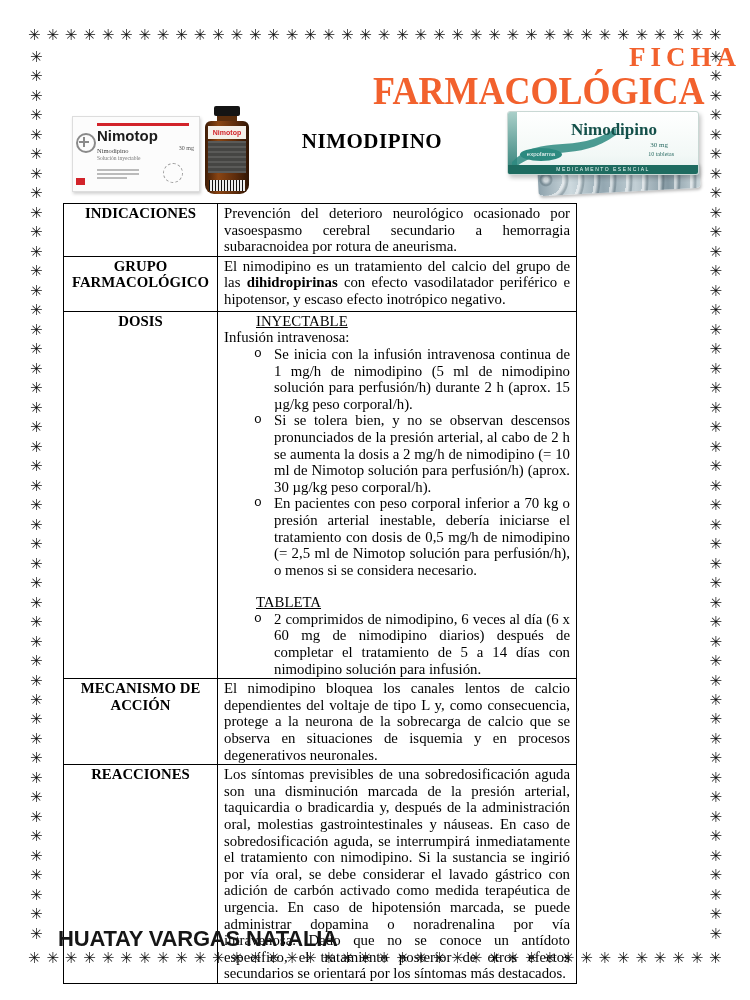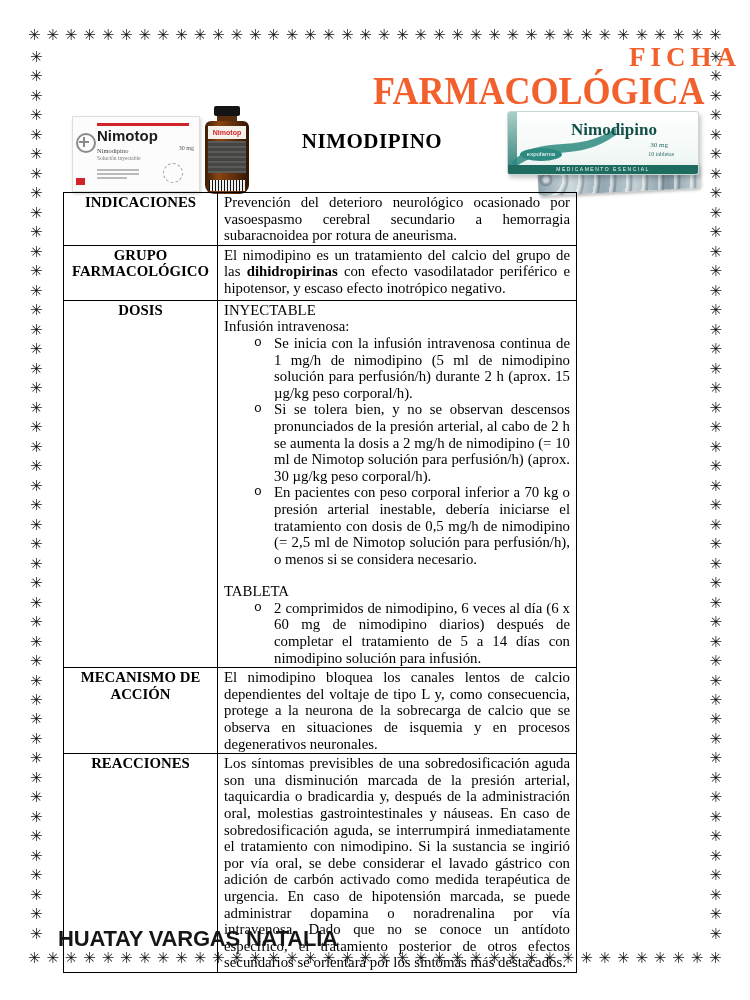--- a/index.html
+++ b/index.html
@@ -75,34 +75,34 @@
   .tbox svg{position:absolute;left:4px;top:14px;}
   .blister{position:absolute;left:33px;top:60px;width:162px;height:26px;border-radius:4px;
         transform:rotate(-3deg);box-shadow:1px 2px 3px rgba(0,0,0,.25);
         background:linear-gradient(90deg,#8fa3ad,#cdd9de 20%,#93a7b1 40%,#c2cfd5 60%,#8599a3 80%,#cbd7dc);
         background-blend-mode:normal;}
   .blister::after{content:"";position:absolute;inset:0;border-radius:4px;
         background:repeating-radial-gradient(circle at 8px 10px,rgba(255,255,255,.55) 0 2px,
         rgba(40,60,70,.25) 5px 6px,transparent 7px 16px);}
 
   
-  table.ficha{position:absolute;left:63px;top:192px;width:514px;border-collapse:collapse;
+  table.ficha{position:absolute;left:63px;top:203px;width:514px;border-collapse:collapse;
         table-layout:fixed;font-size:14.8px;line-height:16.6px;}
   table.ficha td{border:1.6px solid #000;vertical-align:top;padding:1px 6px 1px 6px;}
   td.label{width:141px;text-align:center;vertical-align:middle;font-weight:bold;padding:1px 2px;}
   td.content{text-align:justify;}
   .h1{height:35px;} .h2{height:52px;} .h3{height:32px;} .h4{height:296px;}
   .h5{height:70px;} .h6{height:32px;} .h7{height:164px;}
   .check-item{display:flex;text-align:left;}
   .check-item .ck{flex:none;margin-left:30px;width:24px;}
   .bullet{display:flex;}
   .bullet .m{flex:none;margin-left:30px;width:20px;font-family:"Liberation Mono",monospace;
              font-size:13px;}
   .bullet .t{flex:1;text-align:justify;}
-  .uheading{}
+  .uheading{text-decoration:underline;margin-left:32px;}
   .bheading{font-weight:normal;}
   .spacer{height:16px;}
 
   
   .footer{position:absolute;left:58px;top:926px;font-family:Liberation Sans, sans-serif;
           font-weight:bold;font-size:22px;letter-spacing:-0.2px;color:#161616;}
 </style>
 </head>
 <body>
 

